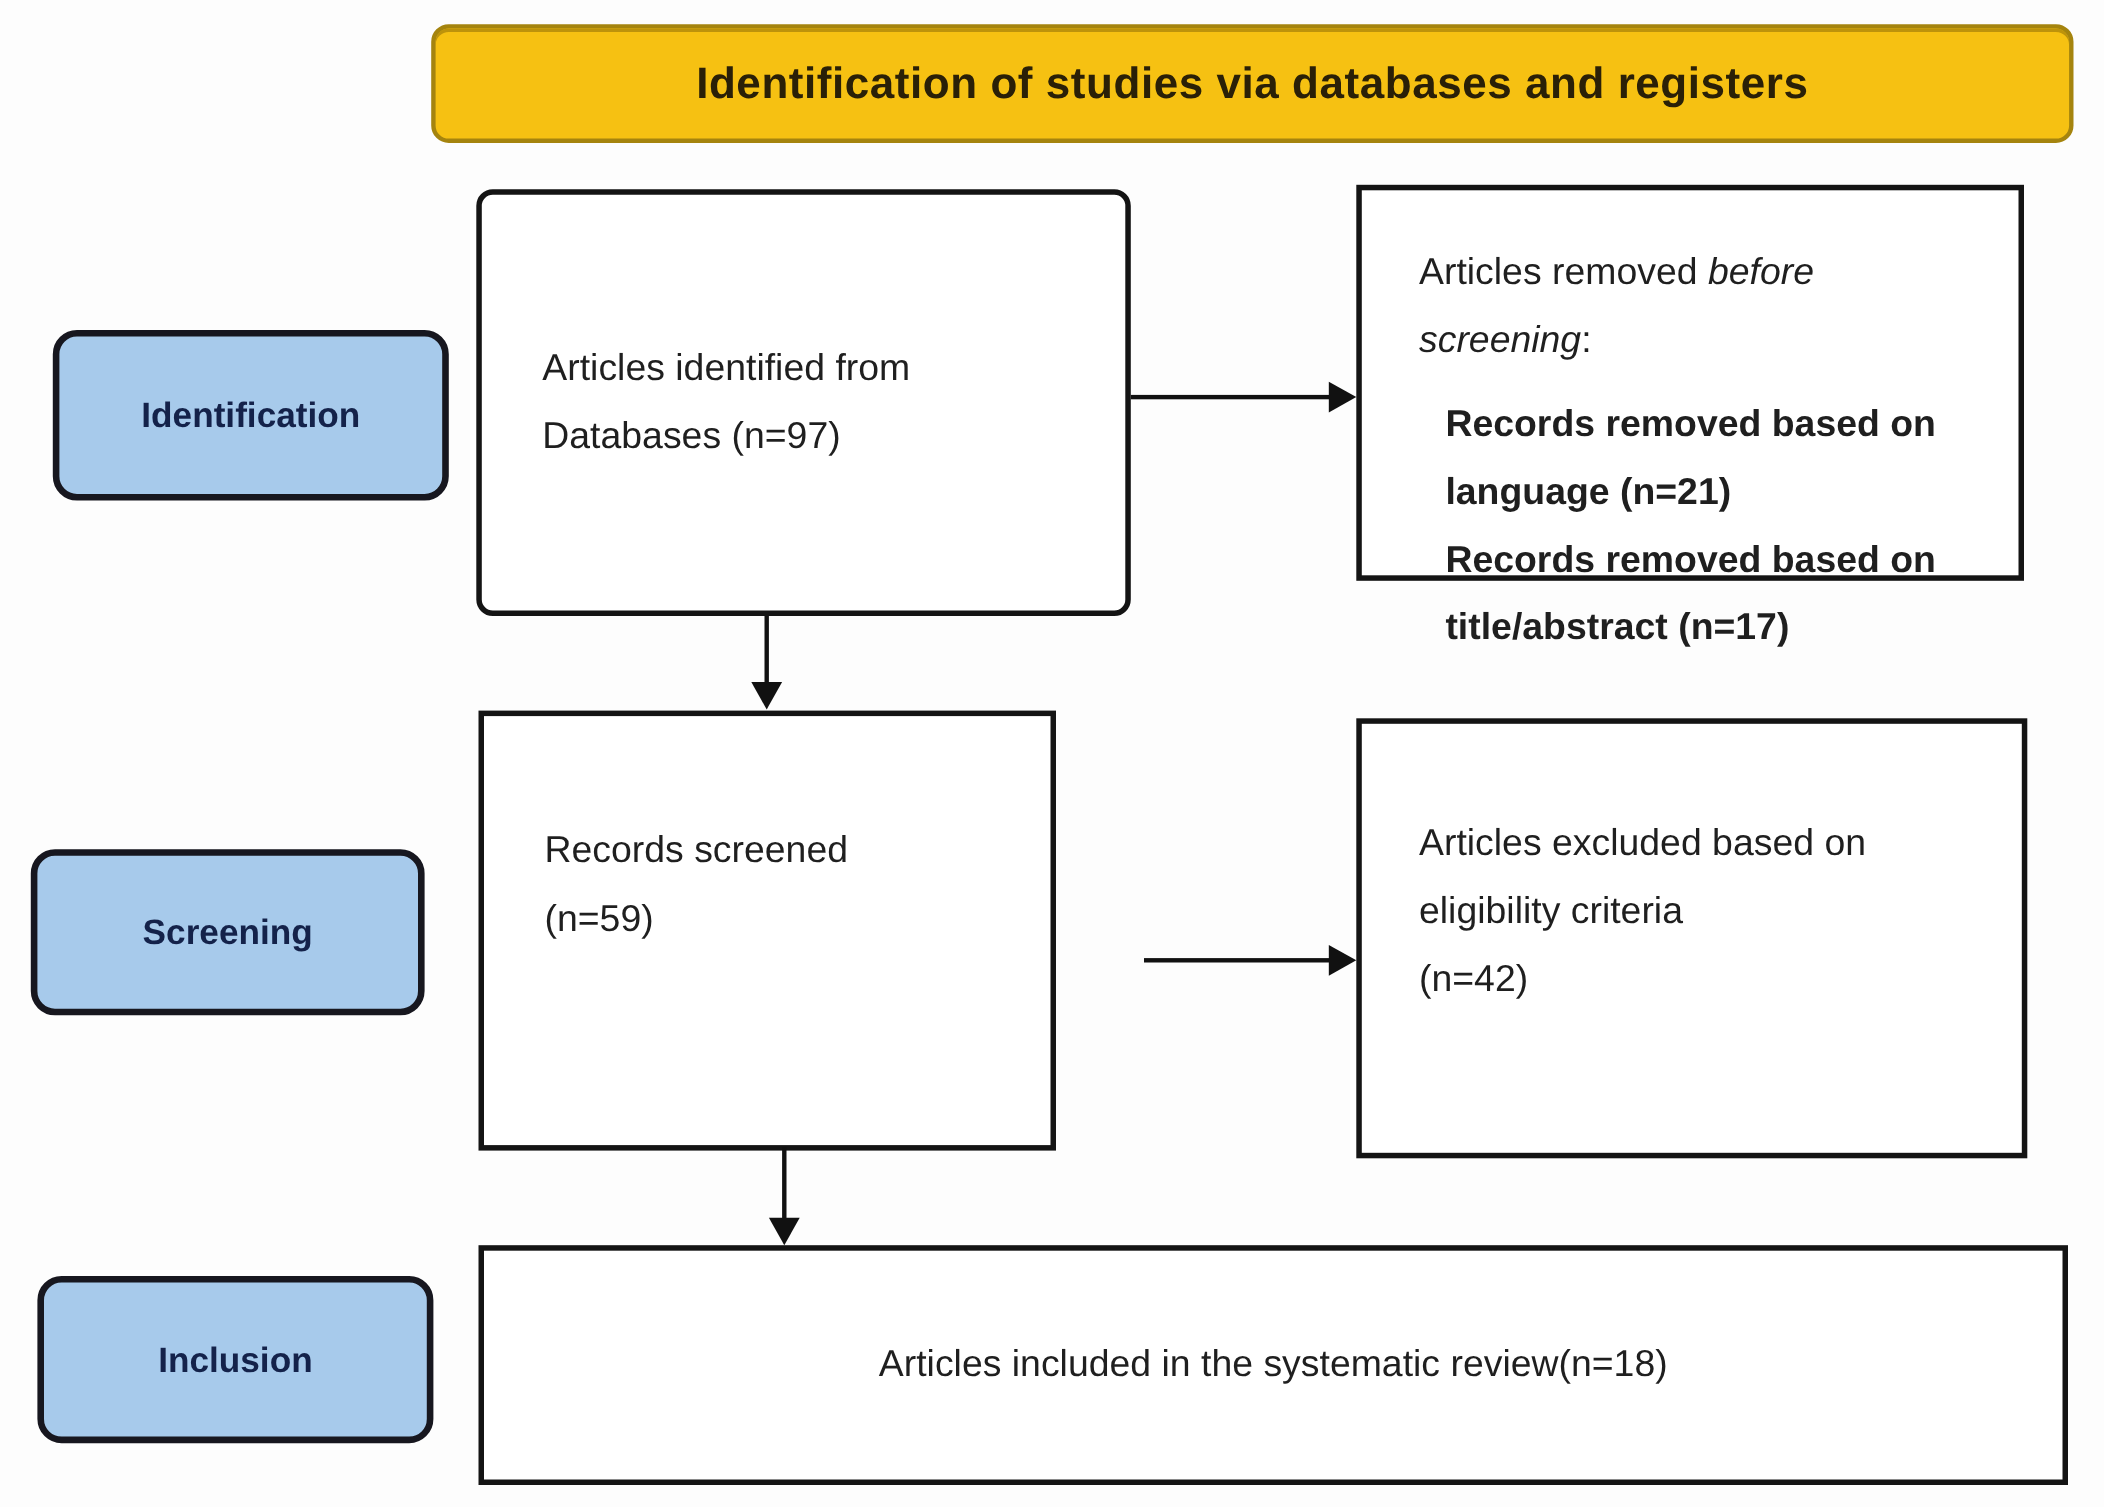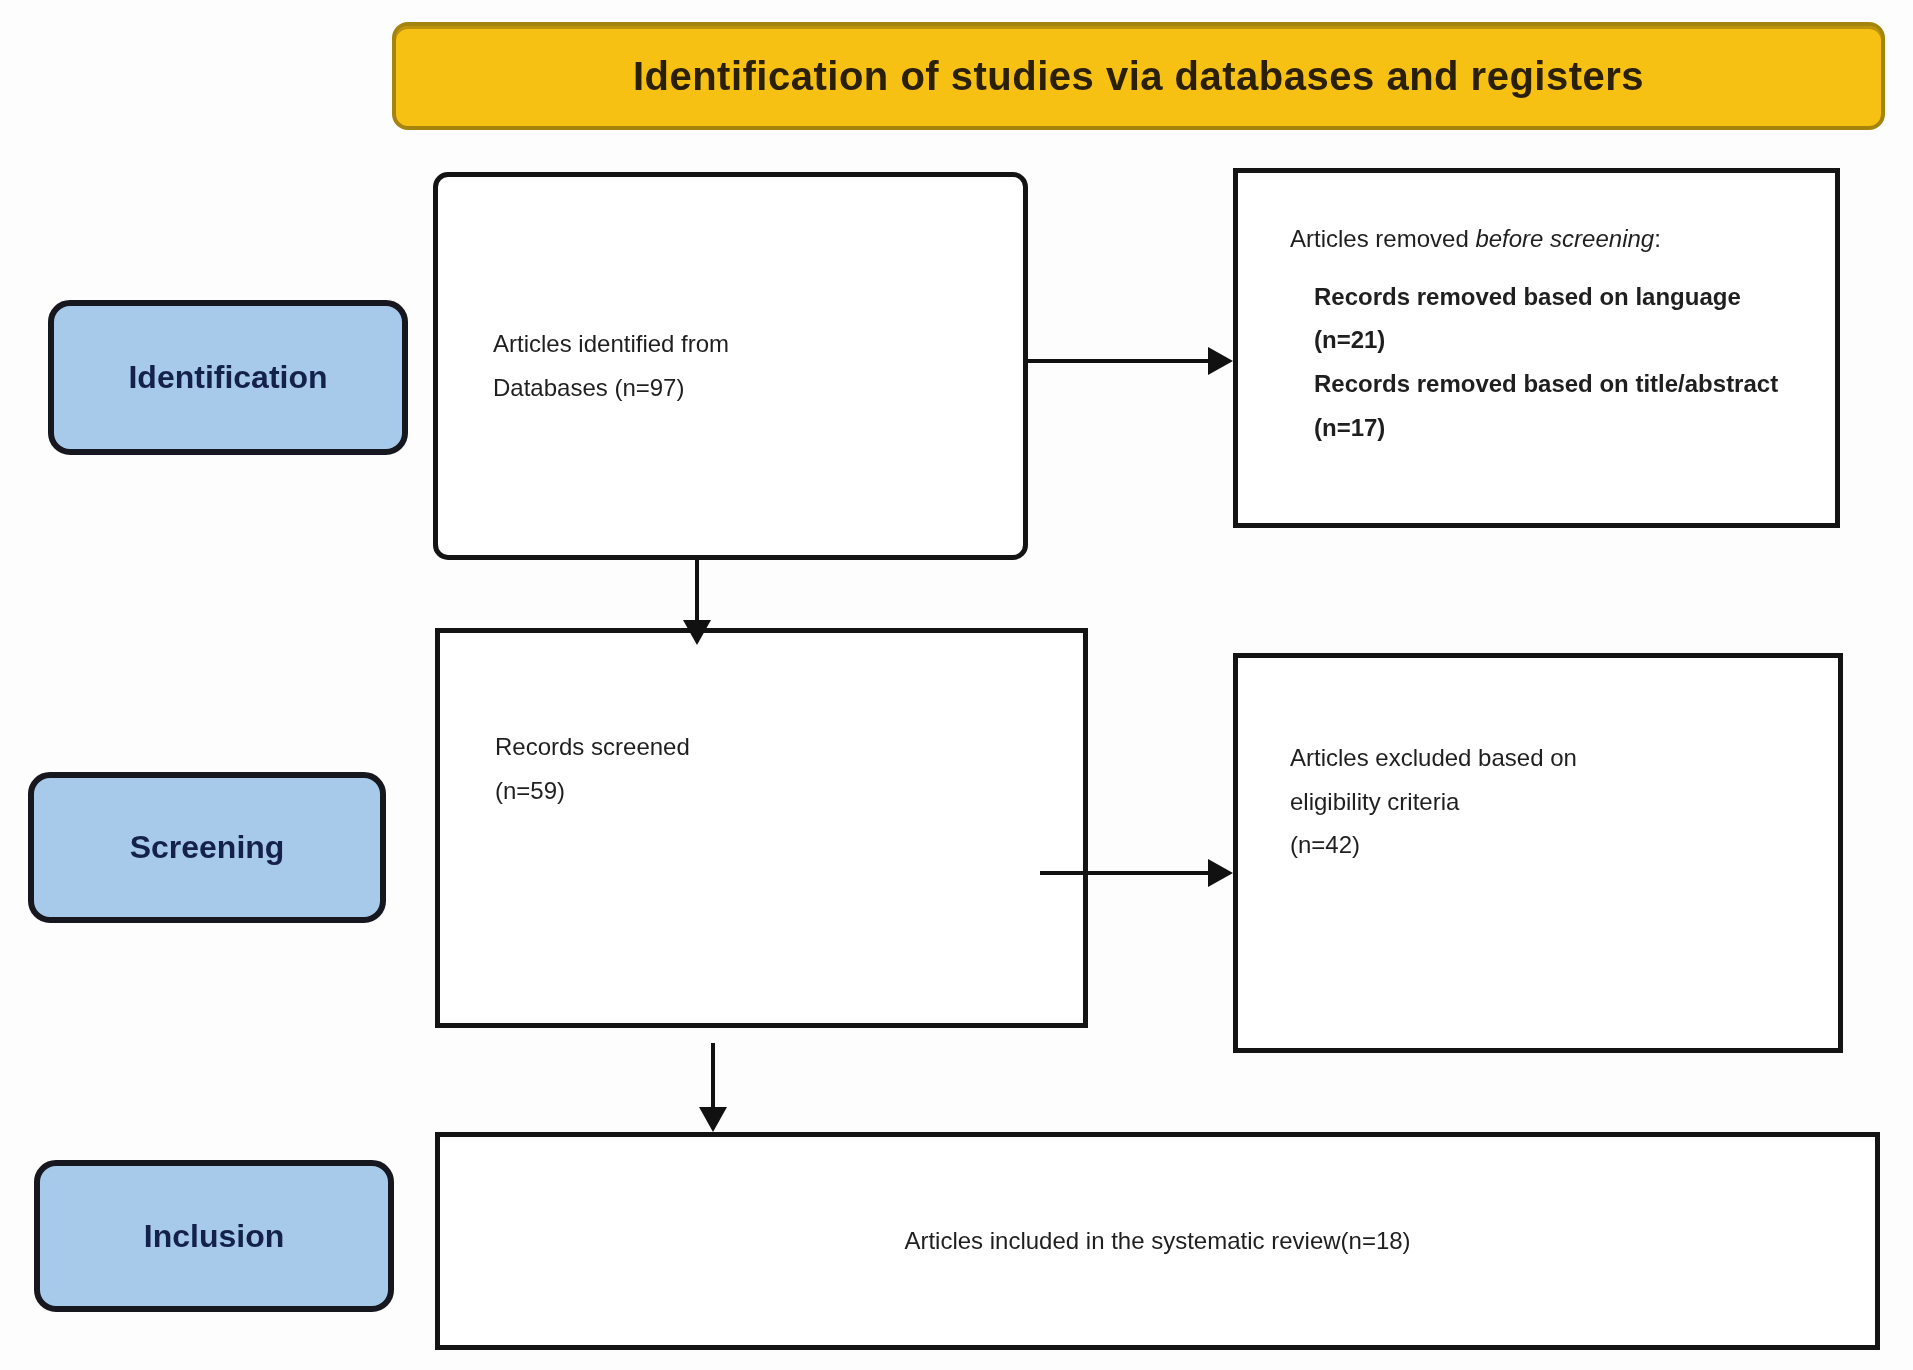--- a/index.html
+++ b/index.html
@@ -61,37 +61,37 @@
   }
   .stage.identification { left: 28px;  top: 300px;  width: 360px; height: 155px; margin-left: 20px; }
   .stage.screening      { left: 28px;  top: 772px;  width: 358px; height: 151px; }
   .stage.inclusion      { left: 34px;  top: 1160px; width: 360px; height: 152px; }
 
   
   .pbox {
     position: absolute;
     background: var(--box-bg);
     border: 5px solid var(--box-border);
-    font-size: 24px;
+    font-size: 34px;
     line-height: 1.82;
     color: var(--text);
   }
   .pbox.identified {
     left: 433px; top: 172px; width: 595px; height: 388px;
     display: flex; align-items: center;
     padding: 0 30px 0 55px;
     border-radius: 15px;
   }
   .pbox.removed {
     left: 1233px; top: 168px; width: 607px; height: 360px;
     padding: 44px 30px 0 52px;
   }
   .pbox.removed .indent { margin-left: 24px; margin-top: 14px; font-weight: bold; }
   .pbox.screened {
-    left: 435px; top: 628px; width: 653px; height: 400px;
+    left: 435px; top: 646px; width: 525px; height: 400px;
     padding: 92px 30px 0 55px;
   }
   .pbox.excluded {
     left: 1233px; top: 653px; width: 610px; height: 400px;
     padding: 78px 30px 0 52px;
   }
   .pbox.included {
     left: 435px; top: 1132px; width: 1445px; height: 218px;
     display: flex; flex-direction: row; align-items: center; justify-content: center;
     text-align: center;

